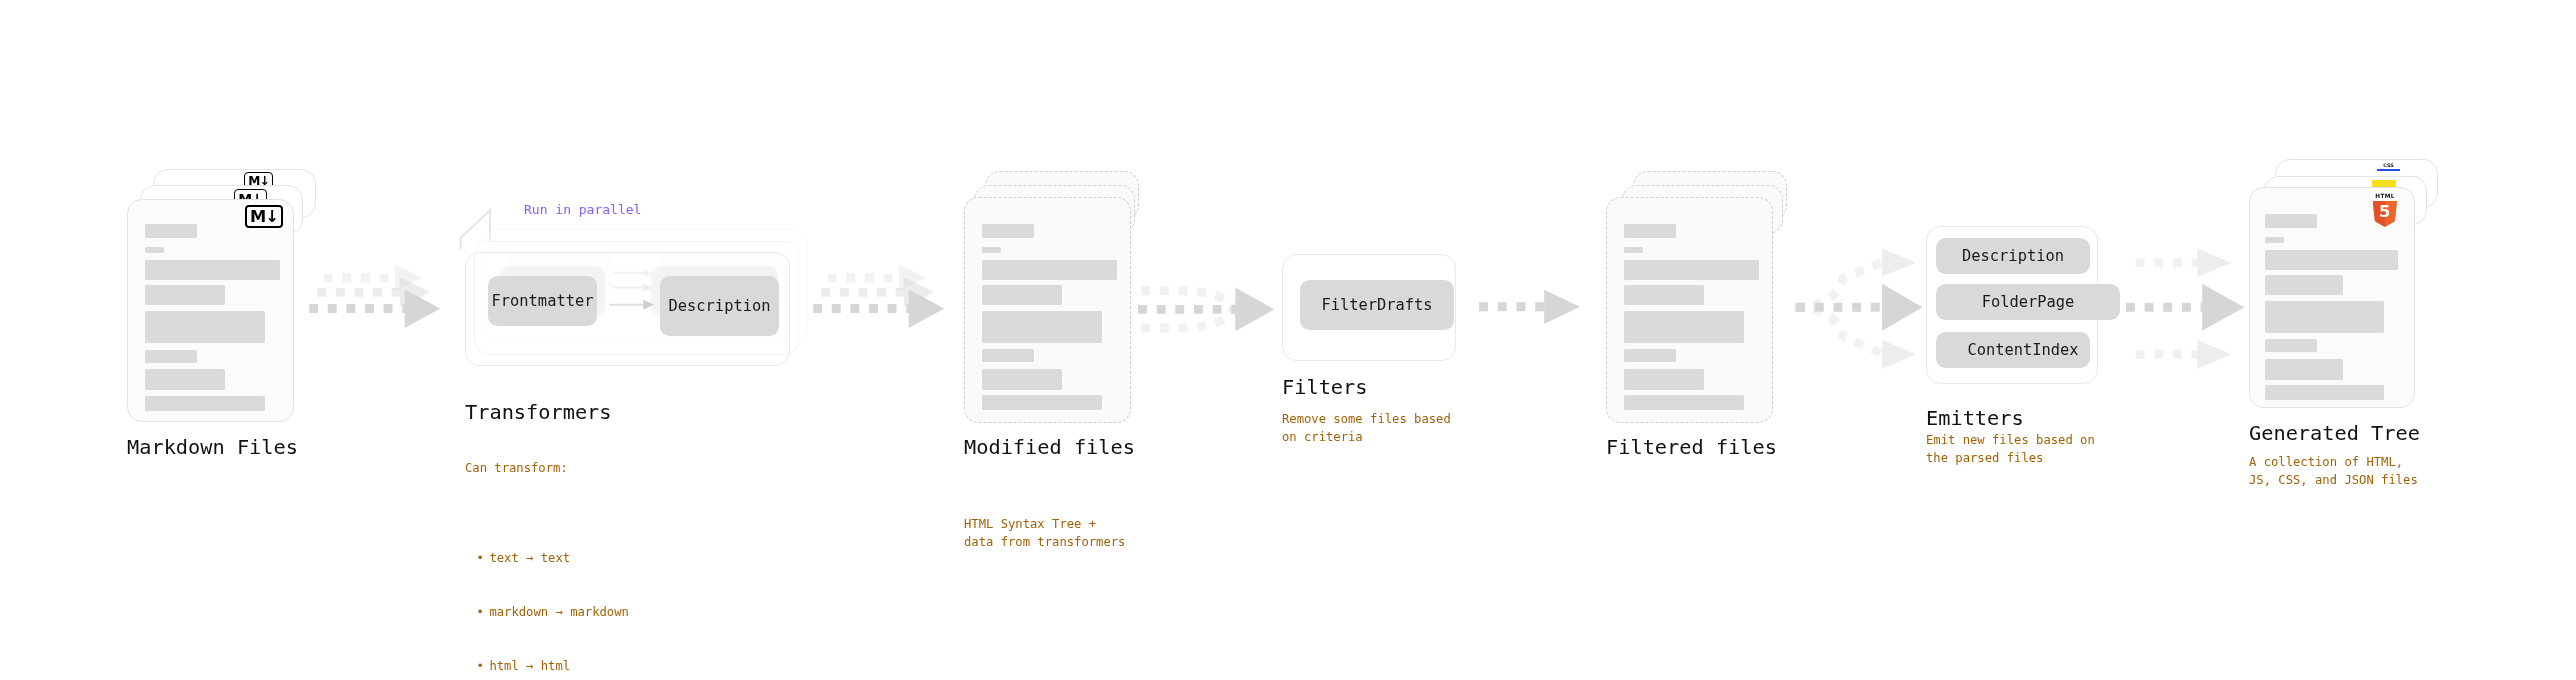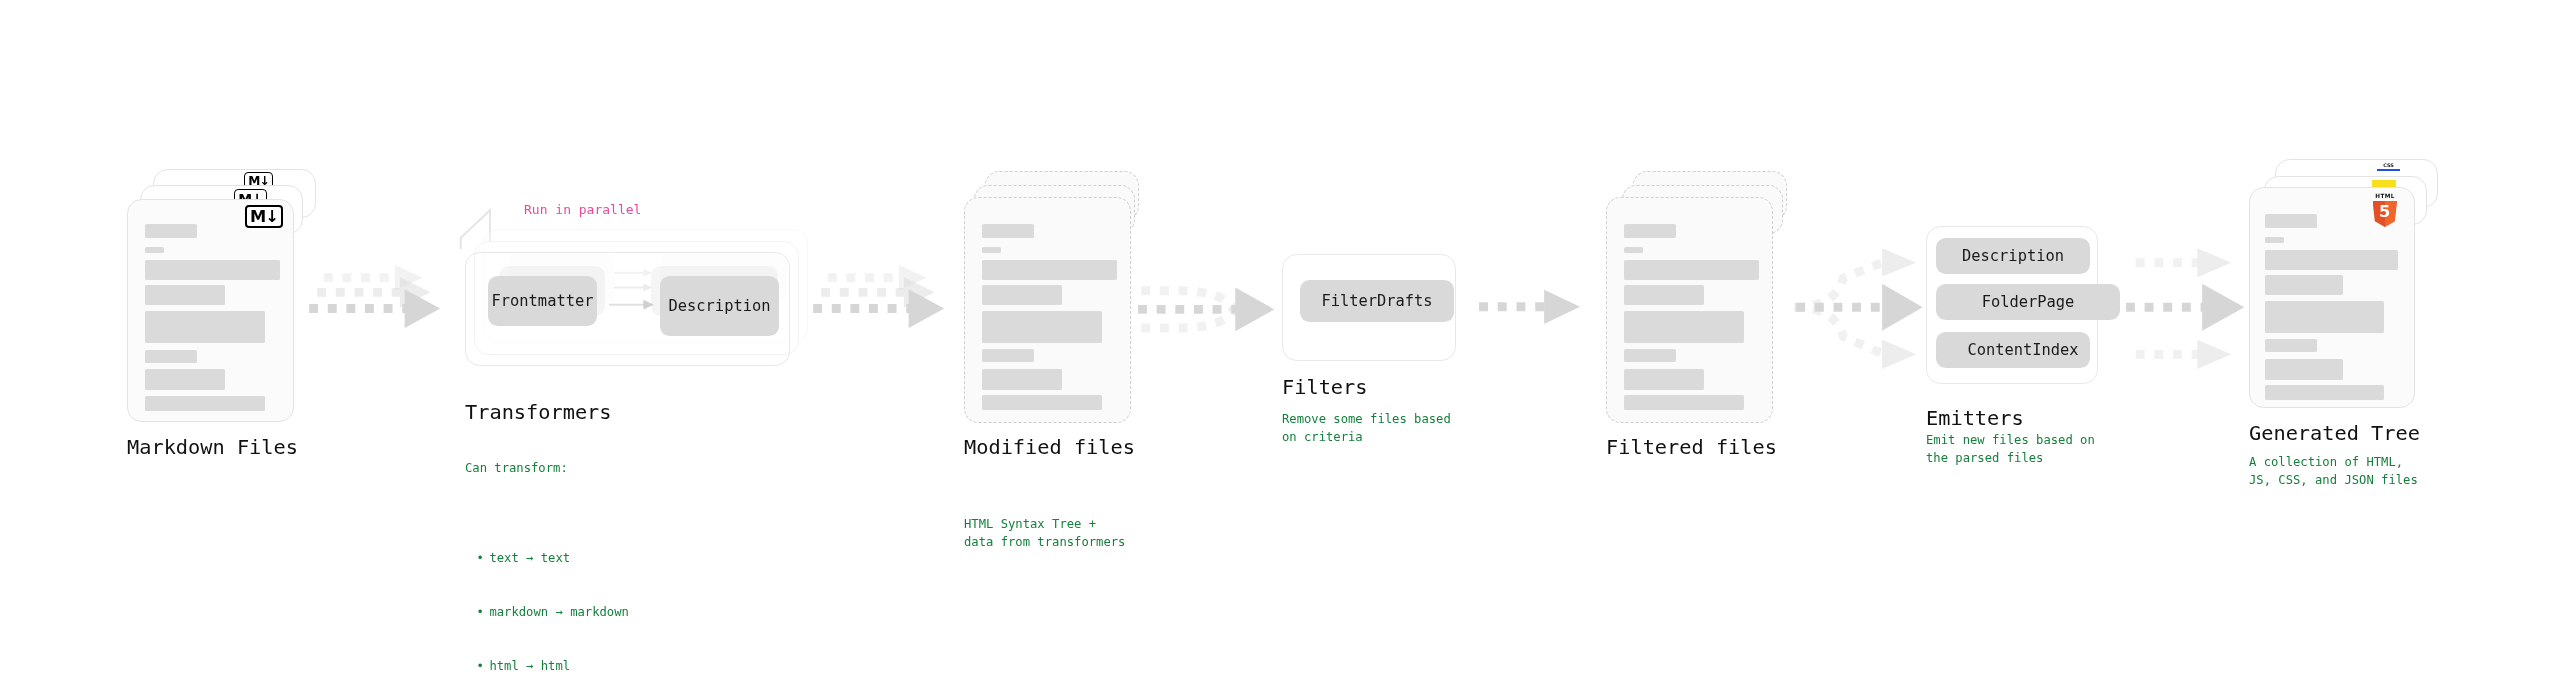--- a/index.html
+++ b/index.html
@@ -97,28 +97,28 @@
 
   
   .title{
     position:absolute;
     font-family:"DejaVu Sans Mono","Liberation Mono",monospace;
     font-size:20.3px;color:#111111;white-space:nowrap;
   }
   .sub{
     position:absolute;
     font-family:"DejaVu Sans Mono","Liberation Mono",monospace;
-    font-size:12.2px;color:#15803d;line-height:18px;white-space:pre;
+    font-size:12.2px;color:#a16207;line-height:18px;white-space:pre;
   }
   .sub .bullets{margin:0;padding:0 0 0 11.4px;list-style:none;}
   .sub .bullets li:before{content:"\2022";margin-right:5.7px;}
   .parallel-label{
     position:absolute;
     font-family:"DejaVu Sans Mono","Liberation Mono",monospace;
-    font-size:13px;color:#ec4899;white-space:nowrap;
+    font-size:13px;color:#8b5cf6;white-space:nowrap;
   }
 
   svg{overflow:visible;}
 </style>
 </head>
 <body>
 
 <div class="stage">
 
   <div class="node">
@@ -266,21 +266,21 @@
     <g fill="none" stroke="#d6d6d6" stroke-width="11" stroke-dasharray="11 12">
       <path d="M4,40 L50,40 Q104,40 118,62" opacity="0.35"></path>
       <path d="M4,86 L50,86 Q104,86 118,64" opacity="0.35"></path>
       <line x1="0" y1="63" x2="126" y2="63" opacity="1"></line>
     </g>
     <polygon points="120,36 168,63 120,90" fill="#d6d6d6"></polygon>
   </svg>
 
   <div class="node">
     <div class="group" style="left:1282px;top:254px;width:174px;height:107px;"></div>
-    <div class="chip" style="left:1300px;top:280px;width:154px;height:42px;">
+    <div class="chip" style="left:1300px;top:280px;width:154px;height:50px;">
       <span>FilterDrafts</span>
     </div>
 
     <div class="title" style="left:1282px;top:375px;">Filters</div>
     <div class="sub" style="left:1282px;top:410px;">Remove some files based
 on criteria</div>
   </div>
 
   <svg style="position:absolute;left:1479px;top:288px;" width="114" height="49" viewBox="0 0 140 60">
     <line x1="0" y1="23" x2="86" y2="23" stroke="#d6d6d6" stroke-width="11" stroke-dasharray="11 12"></line>

